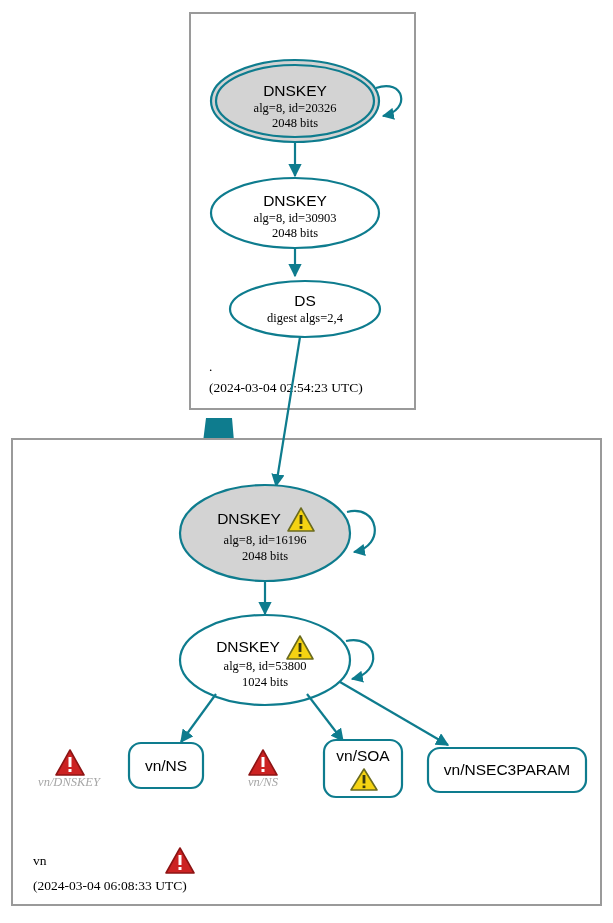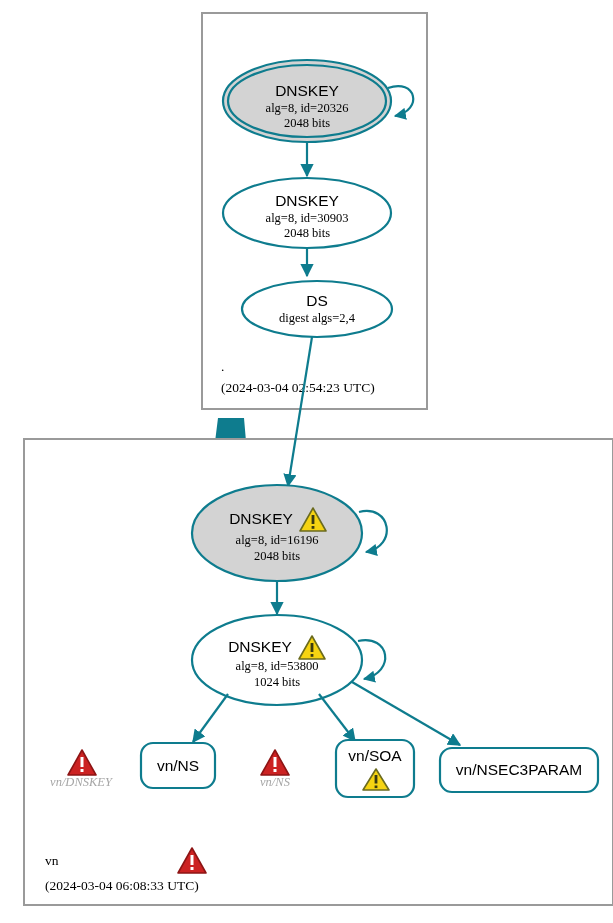--- a/index.html
+++ b/index.html
@@ -10,21 +10,21 @@
   body {
     width: 613px;
     height: 923px;
     position: relative;
     font-family: "Liberation Sans", sans-serif;
     overflow: hidden;
   }
   #canvas {
     position: absolute;
     top: 0;
-    left: 12px;
+    left: 0;
     width: 495px;
     height: 923px;
     text-align: right;
   }
   svg { display: block; }
   .zone-box {
     fill: #ffffff;
     stroke: #9a9a9a;
     stroke-width: 2;
   }

